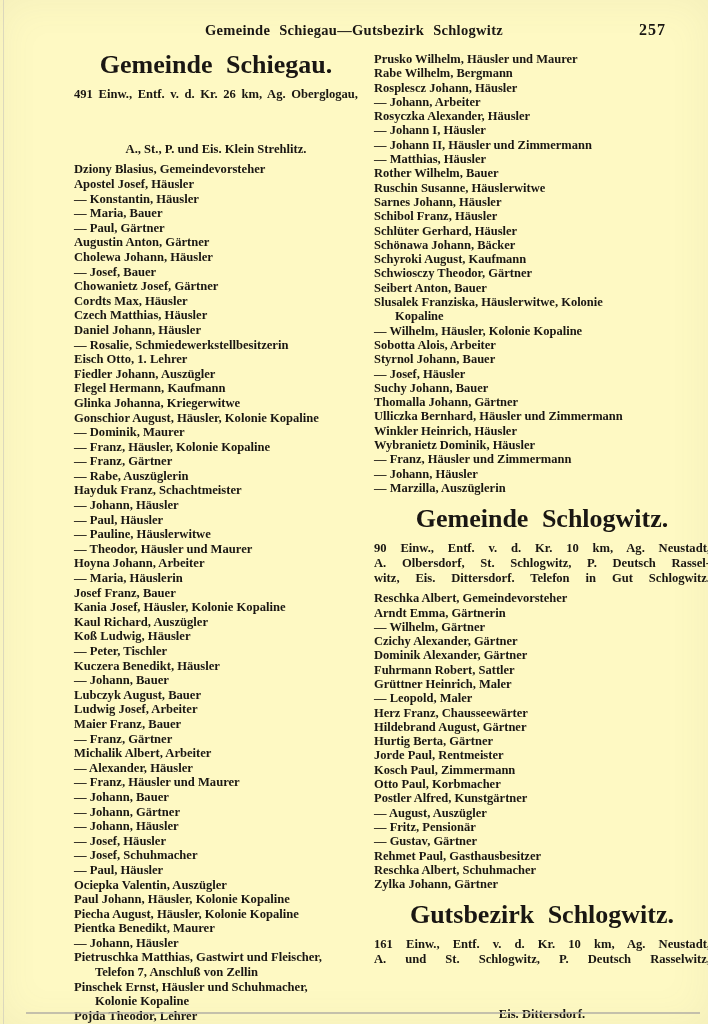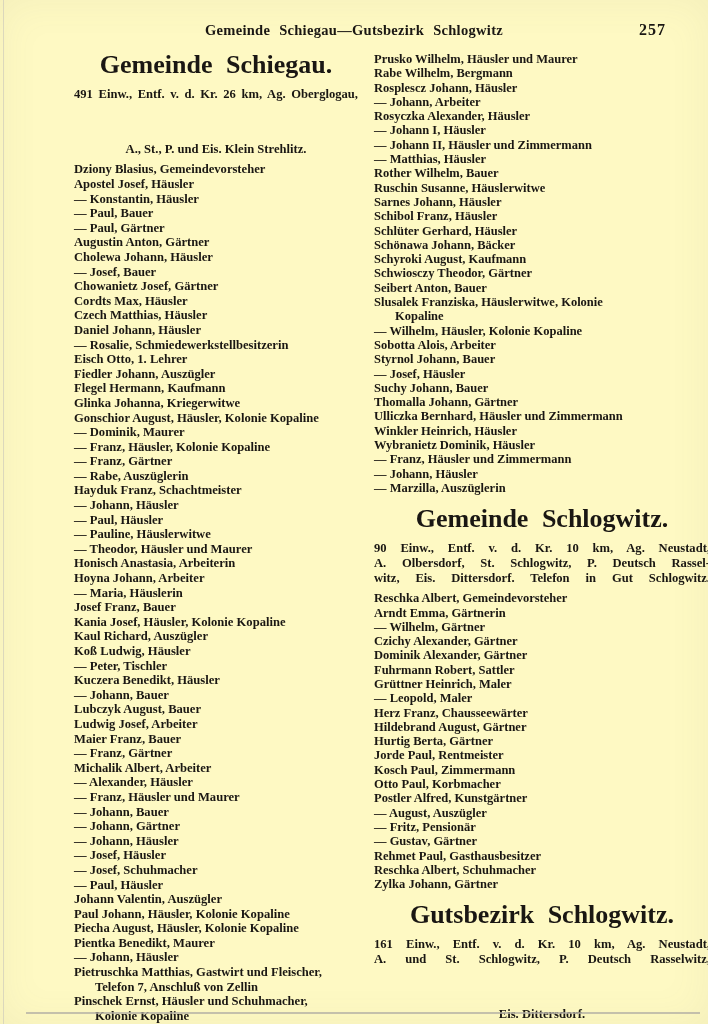--- a/index.html
+++ b/index.html
@@ -68,21 +68,21 @@
     <div class="col-left">
       <div class="sec-heading">Gemeinde Schiegau.</div>
       <div class="intro">
           <div class="intro-line">491 Einw., Entf. v. d. Kr. 26 km, Ag. Oberglogau,</div>
           <div class="intro-line center">A., St., P. und Eis. Klein Strehlitz.</div>
         </div>
       <div class="entries">
           <div class="entry">Dziony Blasius, Gemeindevorsteher</div>
           <div class="entry">Apostel Josef, Häusler</div>
           <div class="entry">— Konstantin, Häusler</div>
-          <div class="entry">— Paul, Bauer</div>
+          <div class="entry">— Maria, Bauer</div>
           <div class="entry">— Paul, Gärtner</div>
           <div class="entry">Augustin Anton, Gärtner</div>
           <div class="entry">Cholewa Johann, Häusler</div>
           <div class="entry">— Josef, Bauer</div>
           <div class="entry">Chowanietz Josef, Gärtner</div>
           <div class="entry">Cordts Max, Häusler</div>
           <div class="entry">Czech Matthias, Häusler</div>
           <div class="entry">Daniel Johann, Häusler</div>
           <div class="entry">— Rosalie, Schmiedewerkstellbesitzerin</div>
           <div class="entry">Eisch Otto, 1. Lehrer</div>
@@ -92,21 +92,20 @@
           <div class="entry">Gonschior August, Häusler, Kolonie Kopaline</div>
           <div class="entry">— Dominik, Maurer</div>
           <div class="entry">— Franz, Häusler, Kolonie Kopaline</div>
           <div class="entry">— Franz, Gärtner</div>
           <div class="entry">— Rabe, Auszüglerin</div>
           <div class="entry">Hayduk Franz, Schachtmeister</div>
           <div class="entry">— Johann, Häusler</div>
           <div class="entry">— Paul, Häusler</div>
           <div class="entry">— Pauline, Häuslerwitwe</div>
           <div class="entry">— Theodor, Häusler und Maurer</div>
-          <div class="entry">Honisch Anastasia, Arbeiterin</div>
           <div class="entry">Hoyna Johann, Arbeiter</div>
           <div class="entry">— Maria, Häuslerin</div>
           <div class="entry">Josef Franz, Bauer</div>
           <div class="entry">Kania Josef, Häusler, Kolonie Kopaline</div>
           <div class="entry">Kaul Richard, Auszügler</div>
           <div class="entry">Koß Ludwig, Häusler</div>
           <div class="entry">— Peter, Tischler</div>
           <div class="entry">Kuczera Benedikt, Häusler</div>
           <div class="entry">— Johann, Bauer</div>
           <div class="entry">Lubczyk August, Bauer</div>
@@ -115,21 +114,21 @@
           <div class="entry">— Franz, Gärtner</div>
           <div class="entry">Michalik Albert, Arbeiter</div>
           <div class="entry">— Alexander, Häusler</div>
           <div class="entry">— Franz, Häusler und Maurer</div>
           <div class="entry">— Johann, Bauer</div>
           <div class="entry">— Johann, Gärtner</div>
           <div class="entry">— Johann, Häusler</div>
           <div class="entry">— Josef, Häusler</div>
           <div class="entry">— Josef, Schuhmacher</div>
           <div class="entry">— Paul, Häusler</div>
-          <div class="entry">Johann Valentin, Auszügler</div>
+          <div class="entry">Ociepka Valentin, Auszügler</div>
           <div class="entry">Paul Johann, Häusler, Kolonie Kopaline</div>
           <div class="entry">Piecha August, Häusler, Kolonie Kopaline</div>
           <div class="entry">Pientka Benedikt, Maurer</div>
           <div class="entry">— Johann, Häusler</div>
           <div class="entry">Pietruschka Matthias, Gastwirt und Fleischer,</div>
           <div class="entry cont">Telefon 7, Anschluß von Zellin</div>
           <div class="entry">Pinschek Ernst, Häusler und Schuhmacher,</div>
           <div class="entry cont">Kolonie Kopaline</div>
           <div class="entry">Pojda Theodor, Lehrer</div>
           <div class="entry">Popiolek August, Häusler und Maurer</div>

